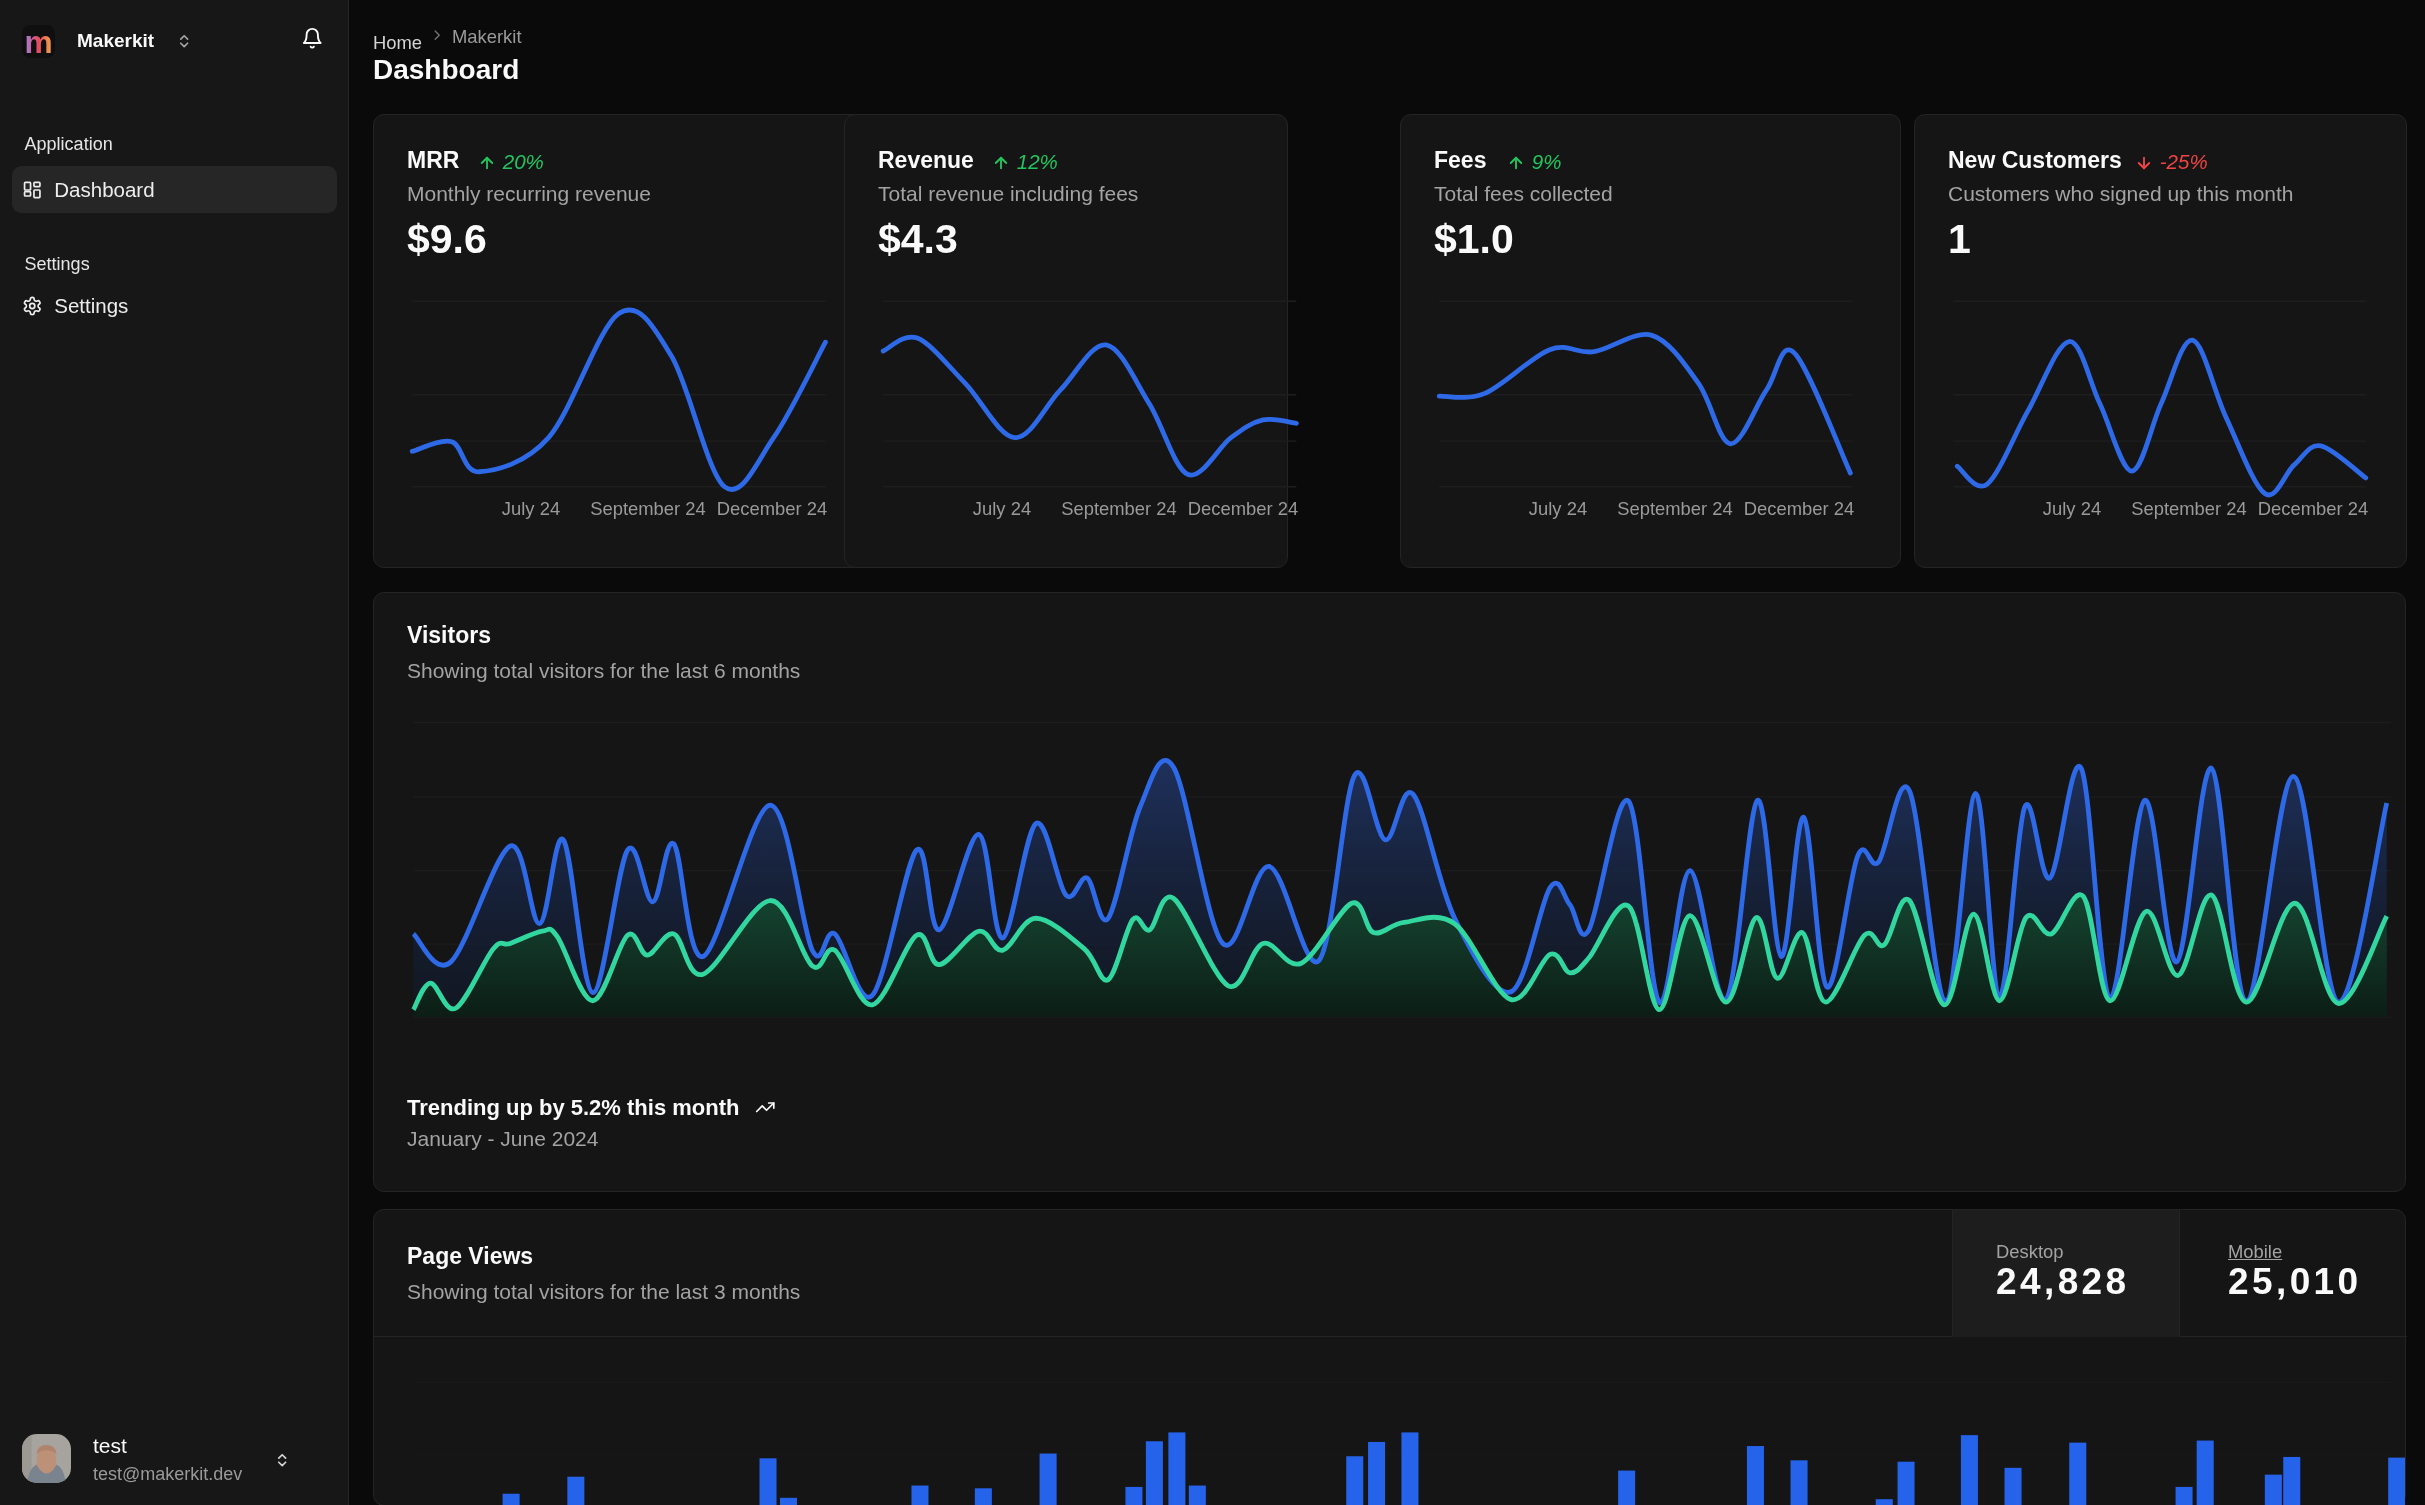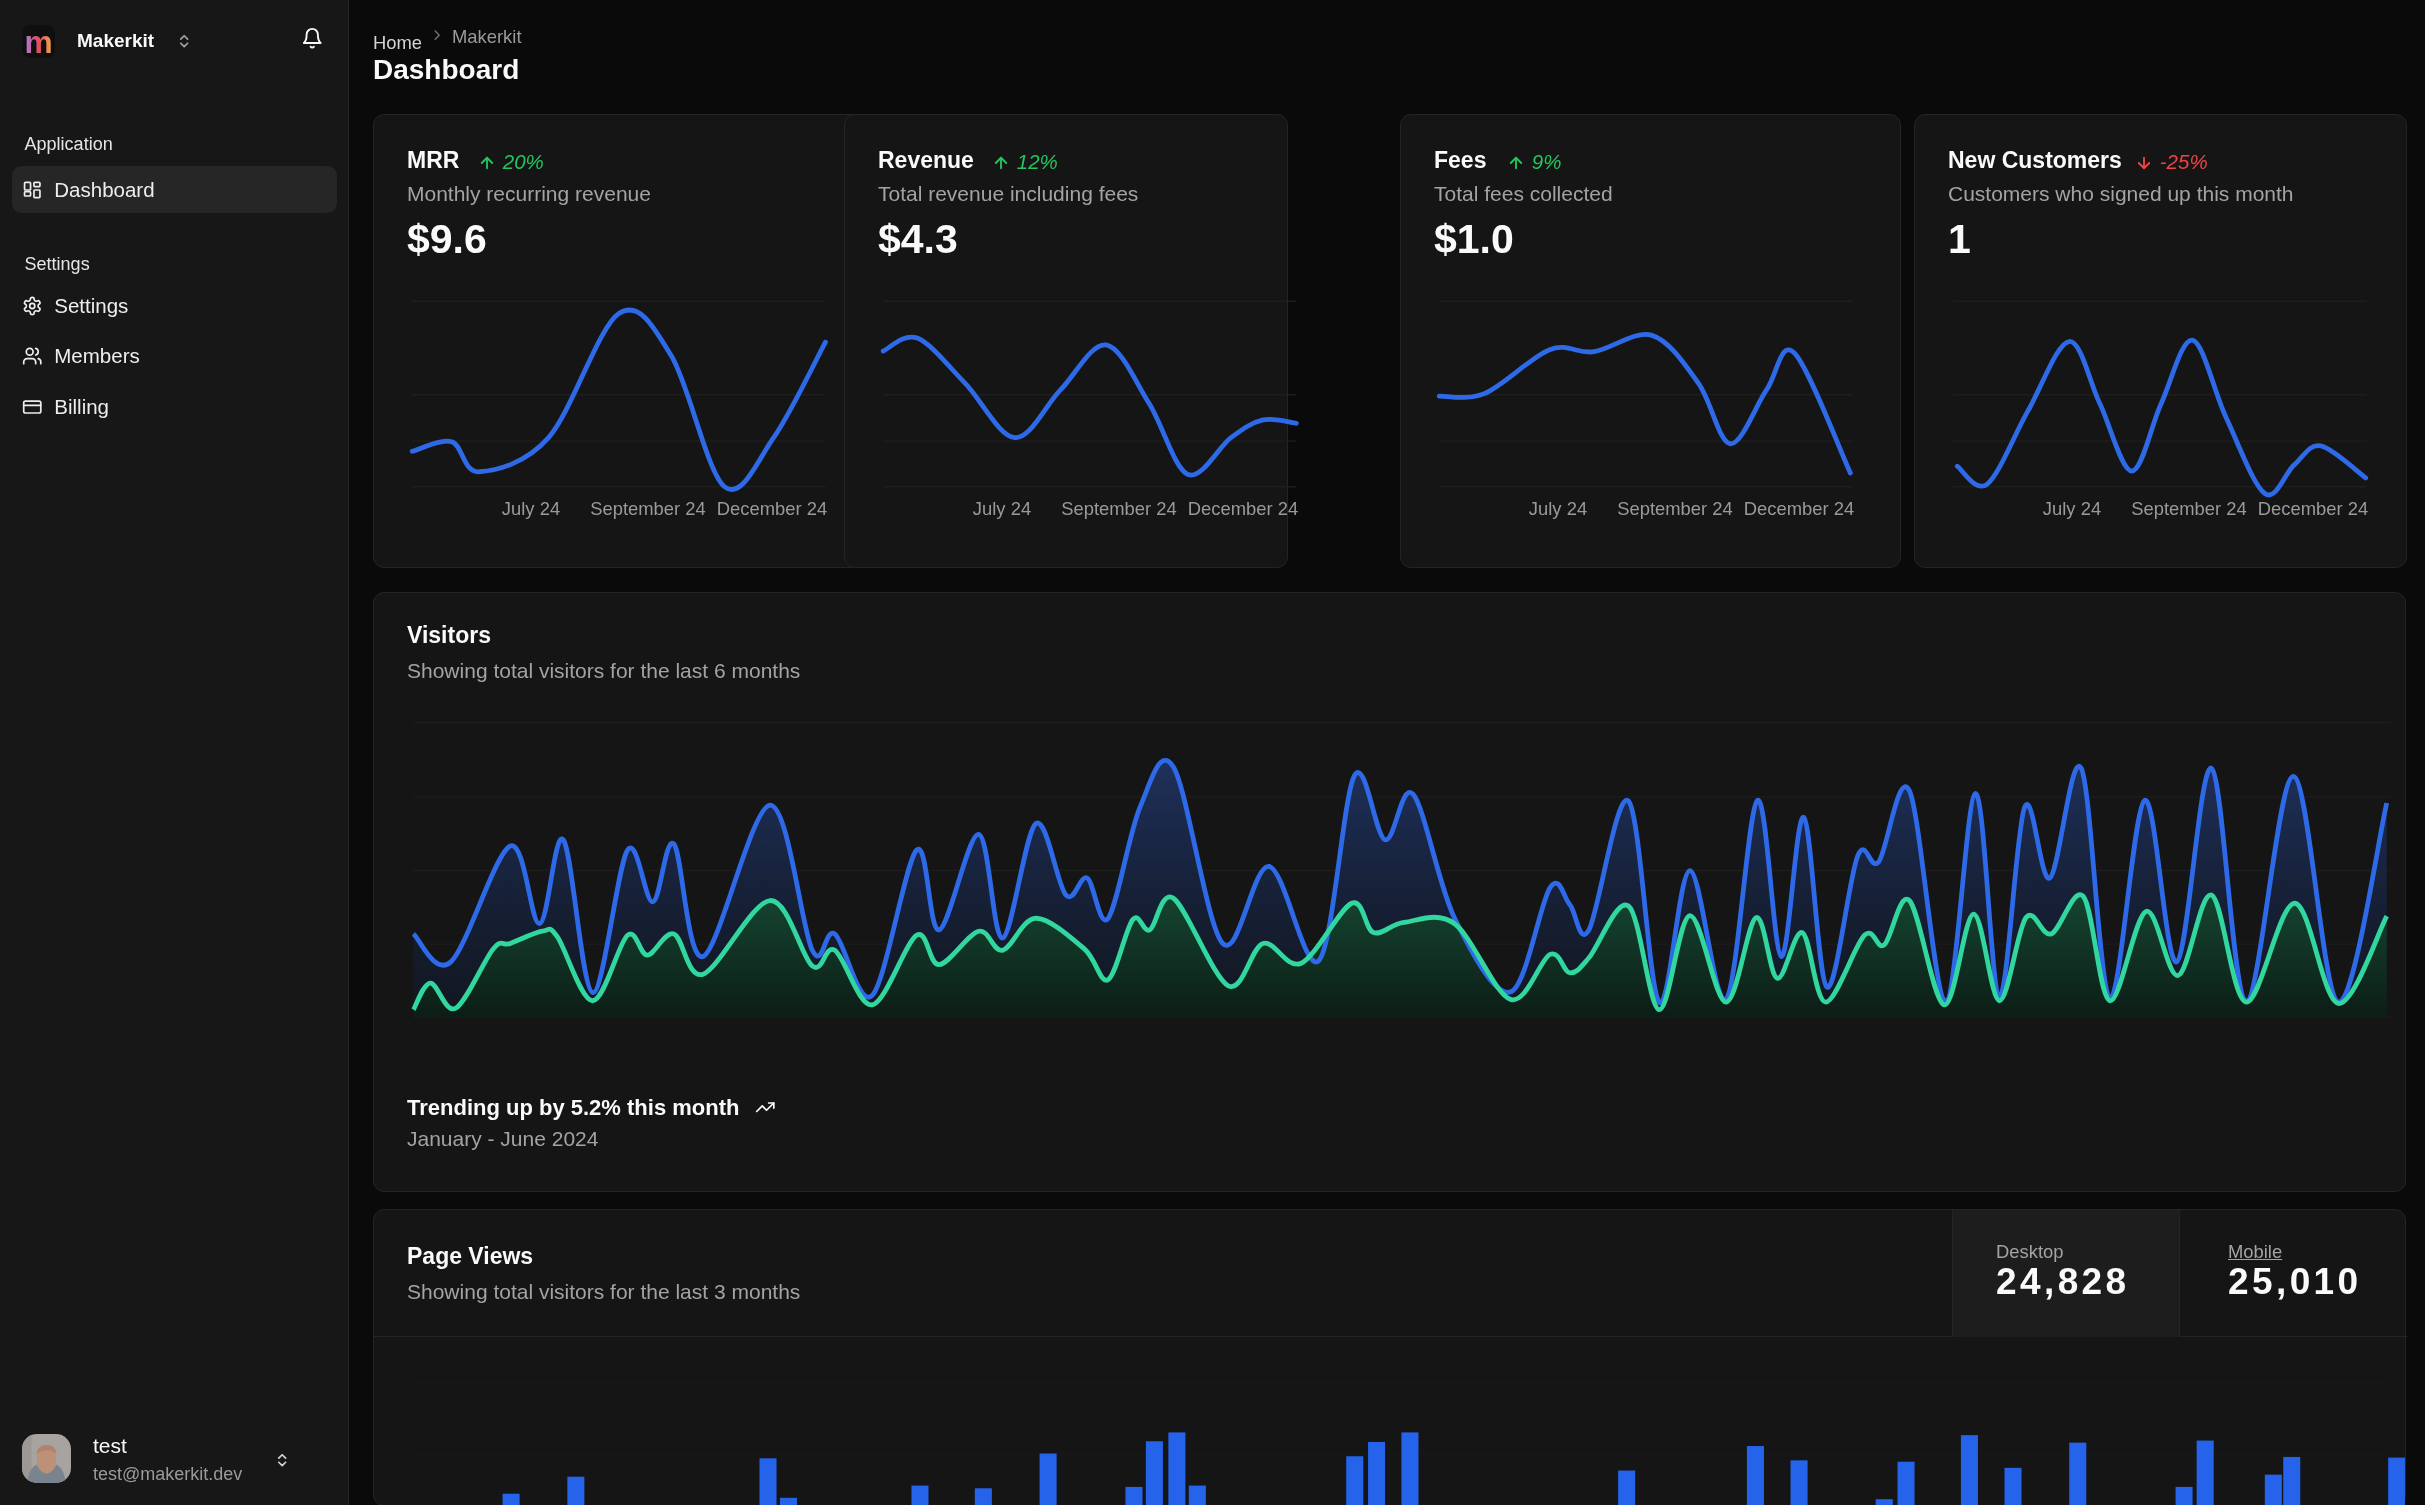--- a/index.html
+++ b/index.html
@@ -60,36 +60,20 @@
       <span class="txt">Dashboard</span>
     </div>
 <div class="grouplabel" style="top:254px;">Settings</div>
 <div class="navitem" style="top:282px;">
       <svg class="" width="20.5" height="20.5" viewBox="0 0 24 24" fill="none" stroke="#ededed" stroke-width="2" stroke-linecap="round" stroke-linejoin="round">
         <path d="M12.22 2h-.44a2 2 0 0 0-2 2v.18a2 2 0 0 1-1 1.73l-.43.25a2 2 0 0 1-2 0l-.15-.08a2 2 0 0 0-2.73.73l-.22.38a2 2 0 0 0 .73 2.73l.15.1a2 2 0 0 1 1 1.72v.51a2 2 0 0 1-1 1.74l-.15.09a2 2 0 0 0-.73 2.73l.22.38a2 2 0 0 0 2.73.73l.15-.08a2 2 0 0 1 2 0l.43.25a2 2 0 0 1 1 1.73V20a2 2 0 0 0 2 2h.44a2 2 0 0 0 2-2v-.18a2 2 0 0 1 1-1.73l.43-.25a2 2 0 0 1 2 0l.15.08a2 2 0 0 0 2.73-.73l.22-.39a2 2 0 0 0-.73-2.73l-.15-.08a2 2 0 0 1-1-1.74v-.5a2 2 0 0 1 1-1.74l.15-.09a2 2 0 0 0 .73-2.73l-.22-.38a2 2 0 0 0-2.73-.73l-.15.08a2 2 0 0 1-2 0l-.43-.25a2 2 0 0 1-1-1.73V4a2 2 0 0 0-2-2z"></path>
         <circle cx="12" cy="12" r="3"></circle>
       </svg>
       <span class="txt">Settings</span>
     </div>
-<div class="navitem" style="top:332px;">
-      <svg class="" width="20.5" height="20.5" viewBox="0 0 24 24" fill="none" stroke="#ededed" stroke-width="2" stroke-linecap="round" stroke-linejoin="round">
-        <path d="M16 21v-2a4 4 0 0 0-4-4H6a4 4 0 0 0-4 4v2"></path>
-        <circle cx="9" cy="7" r="4"></circle>
-        <path d="M22 21v-2a4 4 0 0 0-3-3.87"></path>
-        <path d="M16 3.13a4 4 0 0 1 0 7.75"></path>
-      </svg>
-      <span class="txt">Members</span>
-    </div>
-<div class="navitem" style="top:383px;">
-      <svg class="" width="20.5" height="20.5" viewBox="0 0 24 24" fill="none" stroke="#ededed" stroke-width="2" stroke-linecap="round" stroke-linejoin="round">
-        <rect width="20" height="14" x="2" y="5" rx="2"></rect>
-        <line x1="2" x2="22" y1="10" y2="10"></line>
-      </svg>
-      <span class="txt">Billing</span>
-    </div>
 <div class="abs" style="left:22px; top:1434px;"><svg width="49" height="49" viewBox="0 0 72 72">
 <defs>
           <clipPath id="av">
             <rect width="72" height="72" rx="22"></rect>
           </clipPath>
         </defs>
 <g clip-path="url(#av)">
 <rect width="72" height="72" fill="#a7a39e"></rect>
 <rect x="0" y="0" width="14" height="72" fill="#9c9893"></rect>
 <path d="M8 72 Q10 48 24 44 L48 44 Q62 48 64 72 Z" fill="#79848f"></path>

